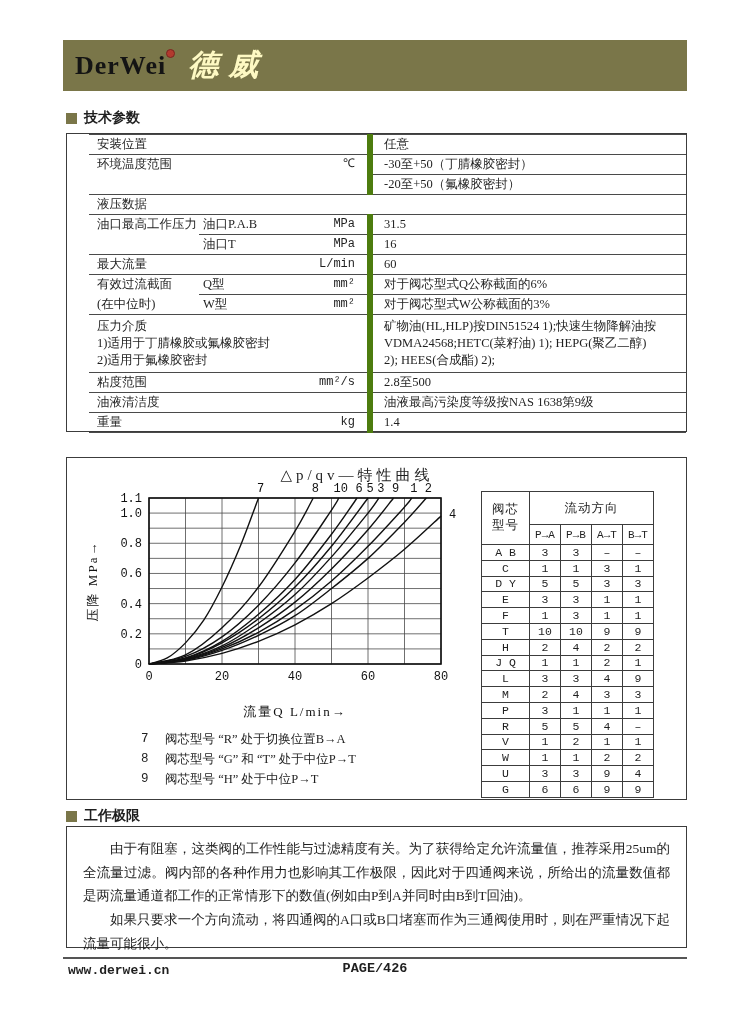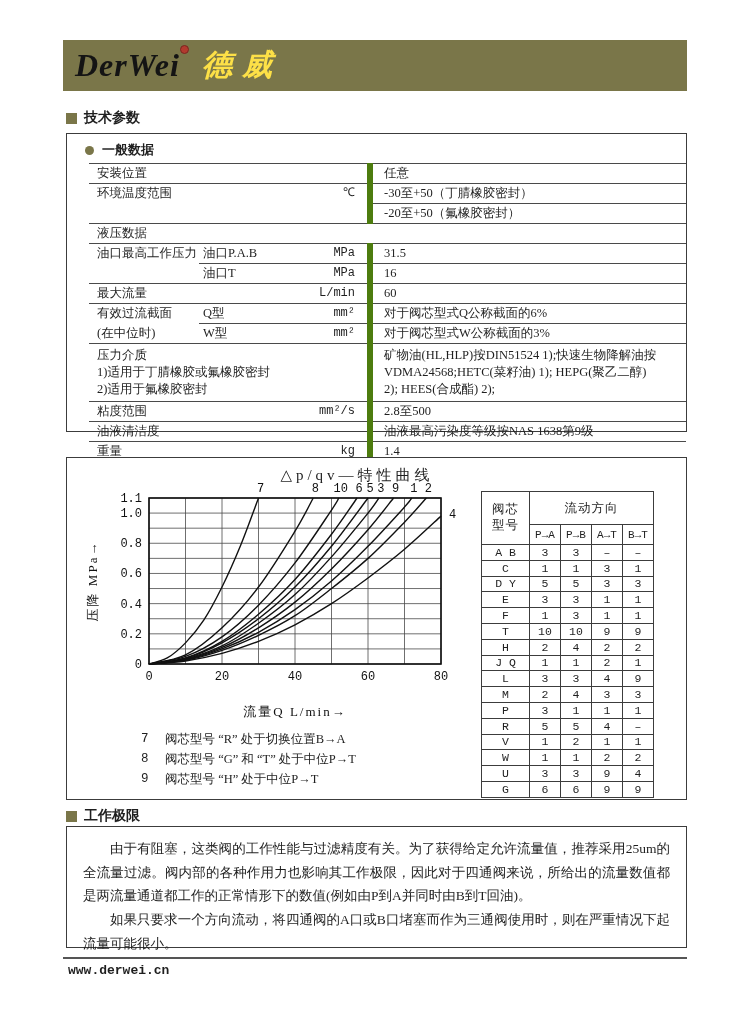--- a/index.html
+++ b/index.html
@@ -2,25 +2,25 @@
 <html><head>
 <meta charset="utf-8">
 <style>
   html,body{margin:0;padding:0;background:#fff;}
   .page{position:relative;width:750px;height:1018px;background:#fff;overflow:hidden;
         font-family:"Liberation Serif","DejaVu Serif",serif;color:#1f1f1f;}
 
   
   .logo-bar{position:absolute;left:63px;top:40px;width:624px;height:51px;background:#7a7649;
             display:flex;align-items:center;padding-left:12px;box-sizing:border-box;}
-  .brand-latin{font-family:"Liberation Serif",serif;font-style:italic;font-weight:bold;
-               font-size:32px;color:#141414;letter-spacing:1px;position:relative;}
+  .brand-latin{font-family:"Liberation Serif",serif;font-weight:bold;
+               font-size:26px;color:#141414;letter-spacing:1px;position:relative;}
   .brand-reg{position:absolute;top:-2px;right:-9px;width:7px;height:7px;border-radius:50%;
              background:#b23a2e;border:1px solid #7a2520;}
-  .brand-cjk{font-family:"Liberation Serif",serif;font-weight:bold;font-size:30px;color:#fde047;
+  .brand-cjk{font-family:"Liberation Serif",serif;font-weight:bold;font-size:30px;color:#fef9c3;
              margin-left:22px;font-style:italic;letter-spacing:10px;}
 
   
   .sec{position:absolute;left:66px;height:20px;display:flex;align-items:center;
        font-family:"Liberation Sans","DejaVu Sans",sans-serif;font-weight:bold;font-size:14px;}
   .sec .sq{width:11px;height:11px;background:#7a7649;margin-right:7px;}
   .sec .note{font-size:11.5px;font-weight:bold;margin-left:28px;}
 
   .box{position:absolute;left:66px;width:621px;border:1px solid #3c3c3c;box-sizing:border-box;background:#fff;}
 
@@ -84,24 +84,20 @@
     </span>
     <span class="brand-cjk">德威</span>
   </div>
 
   <div class="sec" style="top:108px;">
     <span class="sq"></span>
     <span>技术参数</span>
   </div>
 
   <div class="box" style="top:133px;height:299px;">
-    <div class="subsec">
-      <span class="dot"></span>
-      <span>一般数据</span>
-    </div>
     <table class="gtable" id="gtable">
       <colgroup>
           <col class="col-lab">
           <col class="col-sub">
           <col class="col-unit">
           <col>
         </colgroup>
       <tbody>
           <tr>
             <td class="lab" colspan="2">安装位置</td>
@@ -395,14 +391,15 @@
 
   <div class="box" style="top:826px;height:122px;">
     <div class="limits">
       <p>由于有阻塞，这类阀的工作性能与过滤精度有关。为了获得给定允许流量值，推荐采用25um的全流量过滤。阀内部的各种作用力也影响其工作极限，因此对于四通阀来说，所给出的流量数值都是两流量通道都工作的正常情形下的数值(例如由P到A并同时由B到T回油)。</p>
       <p>如果只要求一个方向流动，将四通阀的A口或B口堵塞而作为三通阀使用时，则在严重情况下起流量可能很小。</p>
     </div>
   </div>
 
   <div class="footer-rule"></div>
   <div class="footer-site">www.derwei.cn</div>
+  <div class="footer-page">PAGE/426</div>
 
 </div>
 
 </body></html>

